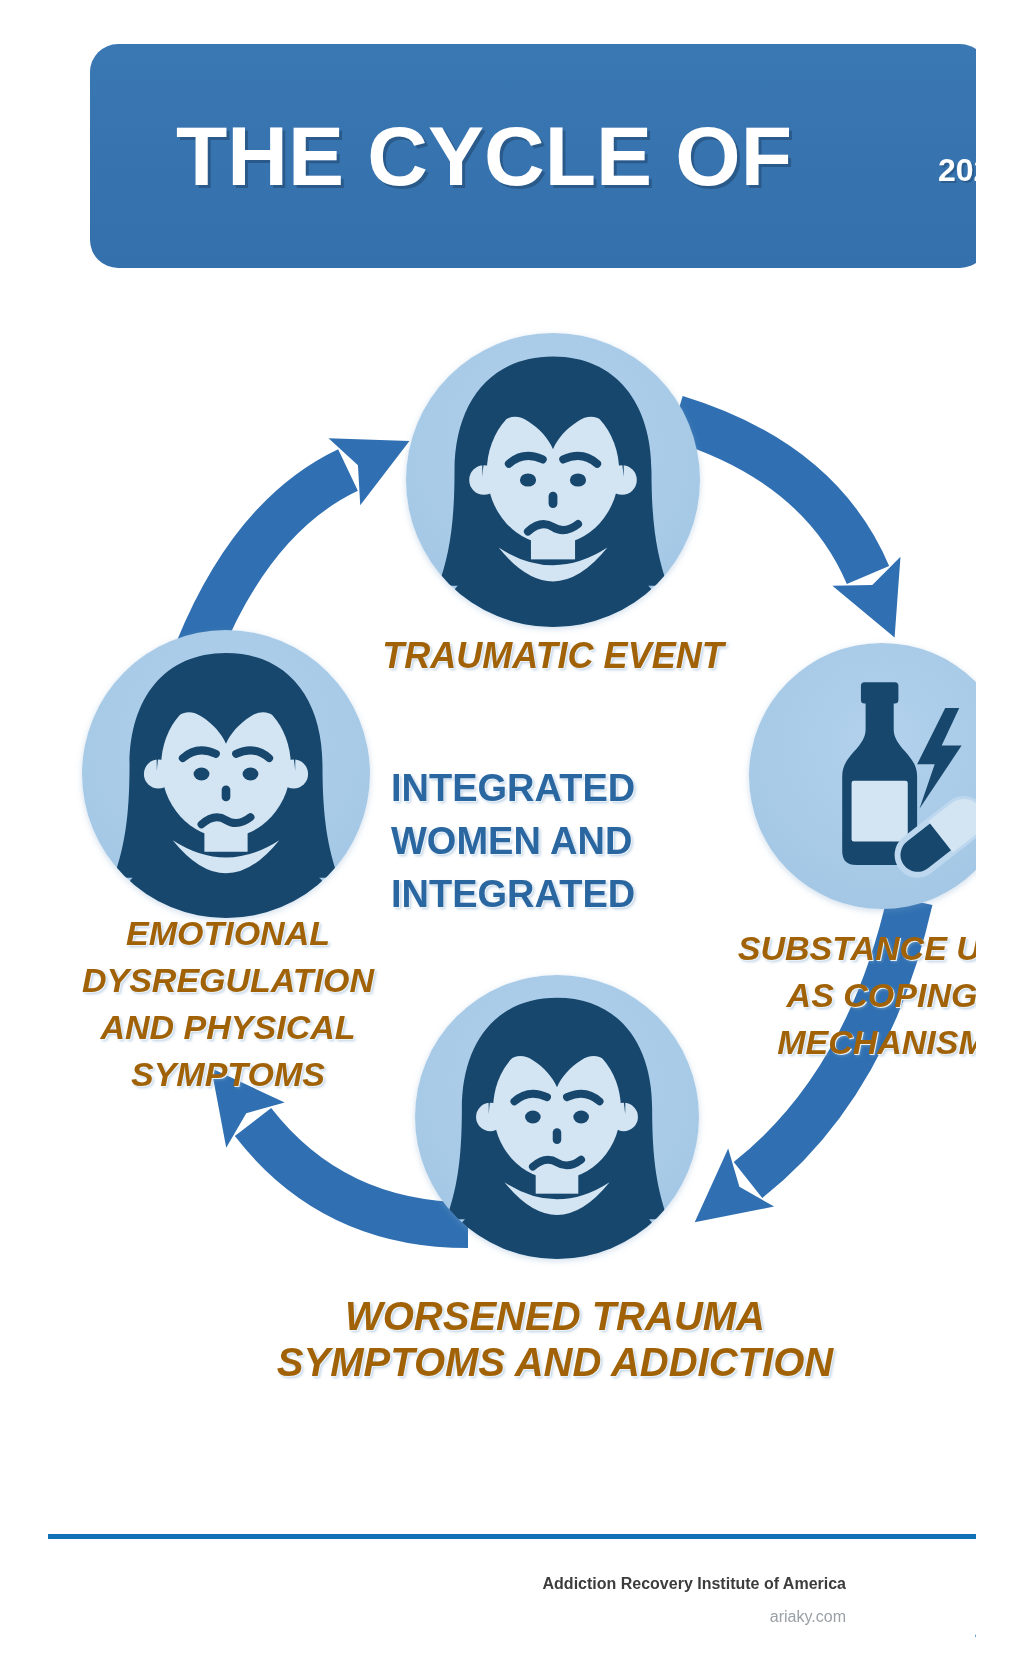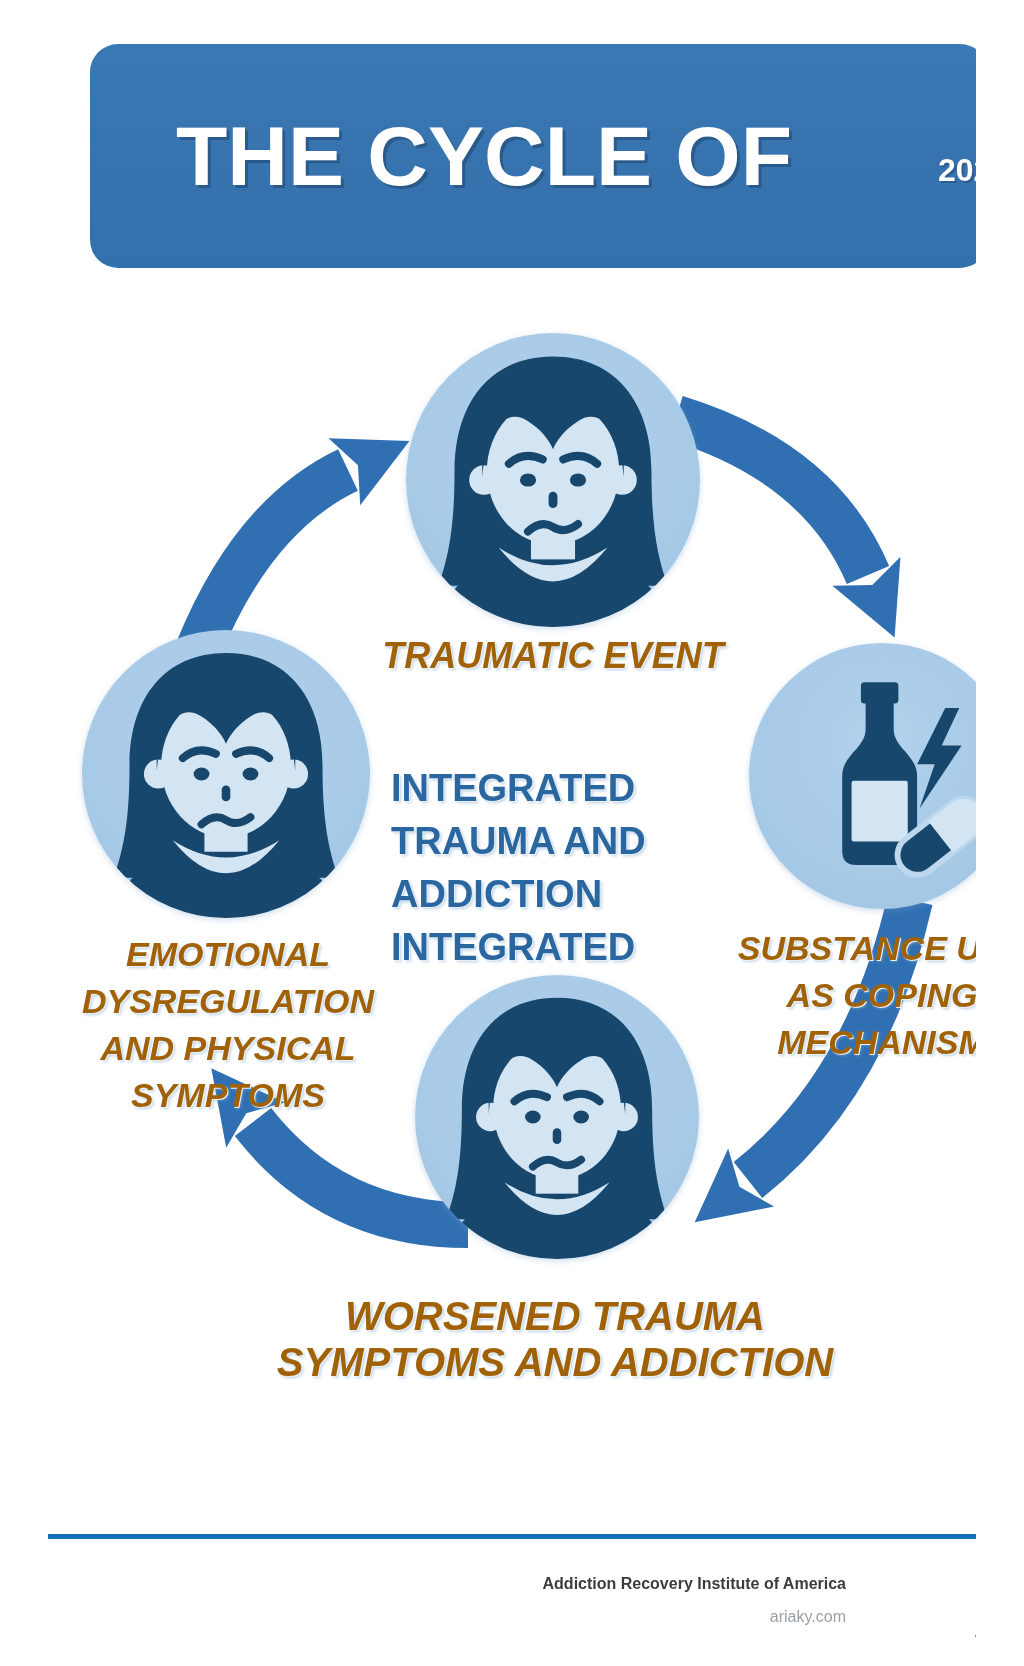--- a/index.html
+++ b/index.html
@@ -40,21 +40,21 @@
   .circle-bottom{left:367px;top:975px;width:284px;height:284px;}
   .circle-right svg{padding:6%;box-sizing:border-box;}
   
   .cycle-label{
     position:absolute;z-index:3;color:#a16207;font-weight:700;text-align:center;
     text-shadow:1px 1px 0 #e8f1f8, 2px 2px 3px rgba(130,168,205,.55);
     font-style:italic;
   }
   .label-top   {left:205px;top:635px;width:600px;font-size:36px;line-height:42px;}
   .label-right {left:674px;top:925px;width:320px;font-size:34px;line-height:47px;}
-  .label-left  {left:20px; top:910px;width:320px;font-size:34px;line-height:47px;margin-top:21px;}
+  .label-left  {left:20px; top:910px;width:320px;font-size:34px;line-height:47px;}
   .label-bottom{left:227px;top:1281px;width:560px;font-size:40px;line-height:46px;margin-top:12px;}
   .center-text{
     position:absolute;left:343px;top:718px;width:320px;z-index:3;
     color:#2a66a0;font-weight:700;font-size:38px;line-height:53px;text-align:left;
     text-shadow:1px 1px 0 #e8f1f8, 2px 2px 3px rgba(130,168,205,.55);
     margin-top:44px;
   }
   
   .footer-divider{position:absolute;left:0;top:1534px;width:1024px;height:5px;background:#1272b8;z-index:3;}
   .footer-org{
@@ -152,22 +152,21 @@
       </svg>
   </div>
 
   <div class="cycle-label label-top">TRAUMATIC EVENT</div>
   <div class="cycle-label label-right">SUBSTANCE USE AS COPING MECHANISM</div>
   <div class="cycle-label label-bottom">WORSENED TRAUMA SYMPTOMS AND ADDICTION</div>
   <div class="cycle-label label-left">EMOTIONAL DYSREGULATION AND PHYSICAL SYMPTOMS</div>
 
   <div class="center-text">
     <div>INTEGRATED</div>
-    <div>TRAUMA AND</div>
-    <div>ADDICTION</div>
+    <div>WOMEN AND</div>
     <div>INTEGRATED</div>
   </div>
 
   <div class="footer-divider"></div>
   <div class="footer-org">Addiction Recovery Institute of America</div>
   <div class="footer-site">ariaky.com</div>
   <div class="footer-logo">
     <svg>
         <use href="#aria-logo"></use>
       </svg>

